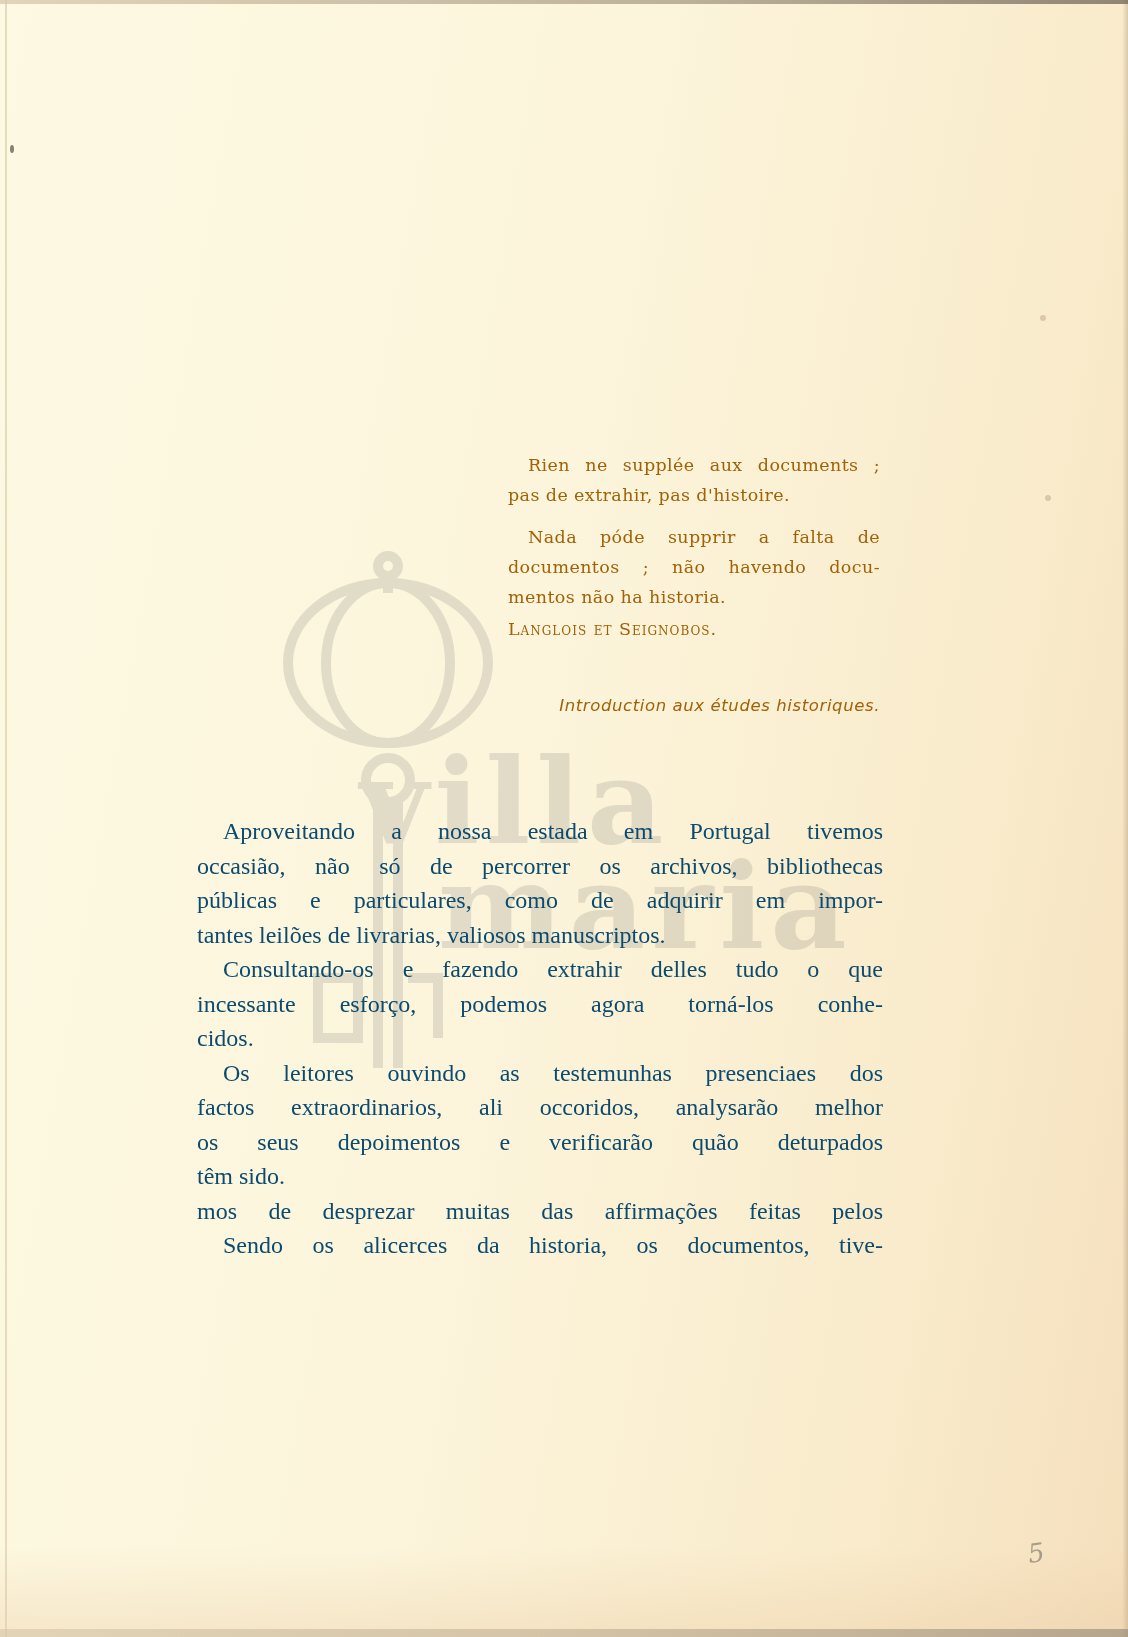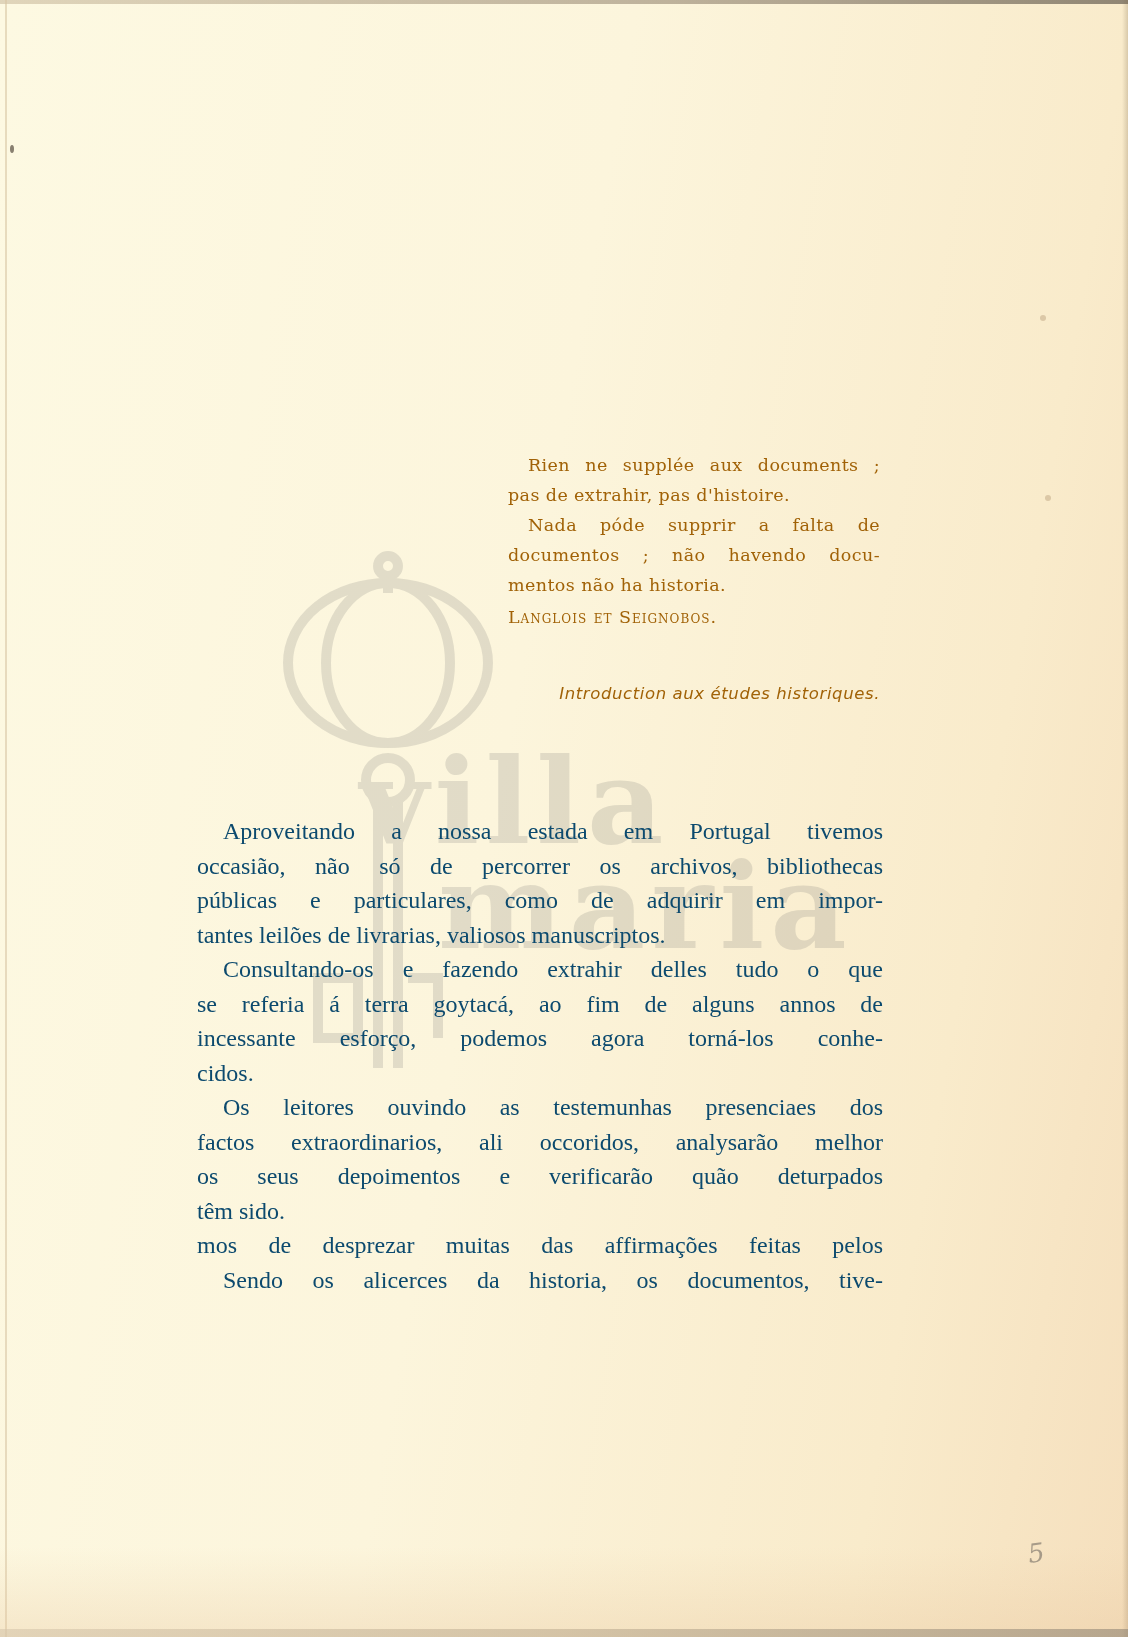--- a/index.html
+++ b/index.html
@@ -73,34 +73,33 @@
         <path d="M130 430 h30 v60"></path>
       </g>
     </svg>
     <div class="wm-text wm-villa">villa</div>
     <div class="wm-text wm-maria">maria</div>
   </div>
 
   <div class="epigraph">
     <span class="line" style="padding-left:20px;">Rien ne supplée aux documents ;</span>
     <span class="line last">pas de extrahir, pas d'histoire.</span>
-    <span class="line" style="padding-left:20px;">Nada póde supprir a falta de</span>
+    <span class="line" style="padding-left:20px;margin-top:12px;">Nada póde supprir a falta de</span>
     <span class="line">documentos ; não havendo docu-</span>
     <span class="line last">mentos não ha historia.</span>
     <div class="ep-author">Langlois et Seignobos.</div>
     <div class="ep-work">Introduction aux études historiques.</div>
   </div>
 
   <div class="body-text">
     <span class="bl indent">Aproveitando a nossa estada em Portugal tivemos</span>
     <span class="bl">occasião, não só de percorrer os archivos, bibliothecas</span>
     <span class="bl">públicas e particulares, como de adquirir em impor-</span>
     <span class="bl last">tantes leilões de livrarias, valiosos manuscriptos.</span>
     <span class="bl indent">Consultando-os e fazendo extrahir delles tudo o que</span>
-    <span class="bl">se referia á terra goytacá, ao fim de alguns annos de</span>
     <span class="bl">incessante esforço, podemos agora torná-los conhe-</span>
     <span class="bl last">cidos.</span>
     <span class="bl indent">Os leitores ouvindo as testemunhas presenciaes dos</span>
     <span class="bl">factos extraordinarios, ali occoridos, analysarão melhor</span>
     <span class="bl">os seus depoimentos e verificarão quão deturpados</span>
     <span class="bl last">têm sido.</span>
     <span class="bl">mos de desprezar muitas das affirmações feitas pelos</span>
     <span class="bl indent">Sendo os alicerces da historia, os documentos, tive-</span>
   </div>
 

